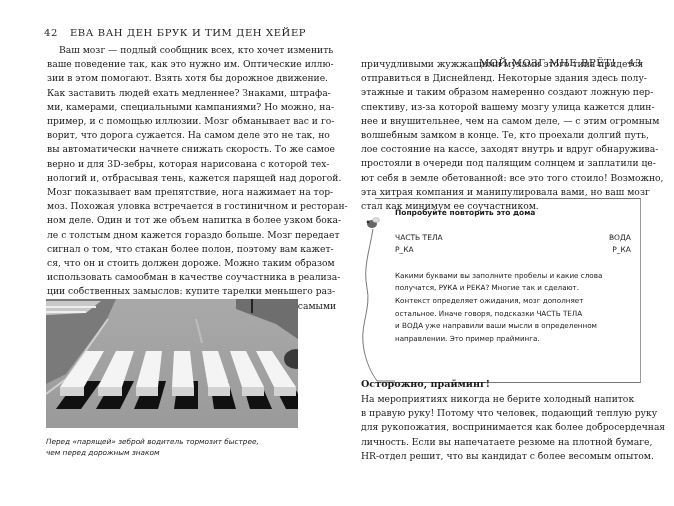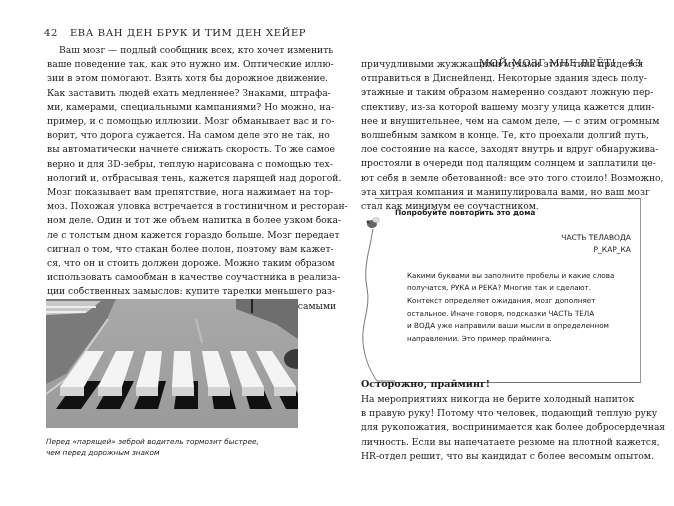--- a/index.html
+++ b/index.html
@@ -15,23 +15,23 @@
   .body-text .line { display:block; white-space:nowrap; text-align-last:justify; text-align:justify; }
   .body-text .line.last { text-align-last:left; }
   .left-body { left:47px; top:43px; width:256px; }
   .left-body .line:first-child { text-indent:12px; }
   .right-body { left:361px; top:57px; width:257px; }
   .photo { position:absolute; left:46px; top:299px; width:252px; height:129px; overflow:hidden; background:#8a8a8a; }
   .caption { position:absolute; left:46px; top:436px; width:252px; text-align:left; font-family:"DejaVu Sans", sans-serif; font-style:italic; font-size:7.3px; line-height:11px; color:#222; }
   .tip-box { position:absolute; left:375px; top:198px; width:265px; height:183px; border-top:1px solid #777; border-right:1.5px solid #999; border-bottom:1px solid #777; }
   .tip-inner { position:absolute; left:395px; top:207px; width:236px; font-family:"DejaVu Sans", sans-serif; font-size:7.2px; line-height:12.6px; color:#1a1a1a; }
   .tip-title { font-weight:bold; font-size:7.5px; }
-  .word-row { display:flex; justify-content:flex-end; font-size:7.5px; line-height:12.6px; }
+  .word-row { display:flex; justify-content:space-between; font-size:7.5px; line-height:12.6px; }
   .gap { height:12px; }
-  .tip-para { margin-top:13px;margin-left:12px; }
+  .tip-para { margin-top:13px; }
   .fly-string { position:absolute; left:355px; top:213px; width:40px; height:170px; }
   .warn-title { position:absolute; left:361px; top:378px; font-weight:bold; font-size:9.6px; }
   .warn-body { left:361px; top:392px; width:257px; }
 </style>
 </head>
 <body>
 
 <div class="page page-left">
   <div class="running-head rh-left">
     <span>42</span><span class="rh-num"></span><span>ЕВА ВАН ДЕН БРУК И ТИМ ДЕН ХЕЙЕР</span>
@@ -40,21 +40,21 @@
 
 <div class="body-text left-body">
   <span class="line">Ваш мозг — подлый сообщник всех, кто хочет изменить</span>
   <span class="line">ваше поведение так, как это нужно им. Оптические иллю-</span>
   <span class="line">зии в этом помогают. Взять хотя бы дорожное движение.</span>
   <span class="line">Как заставить людей ехать медленнее? Знаками, штрафа-</span>
   <span class="line">ми, камерами, специальными кампаниями? Но можно, на-</span>
   <span class="line">пример, и с помощью иллюзии. Мозг обманывает вас и го-</span>
   <span class="line">ворит, что дорога сужается. На самом деле это не так, но</span>
   <span class="line">вы автоматически начнете снижать скорость. То же самое</span>
-  <span class="line">верно и для 3D-зебры, теплую нарисована с помощью тех-</span>
+  <span class="line">верно и для 3D-зебры, которая нарисована с которой тех-</span>
   <span class="line">нологий и, отбрасывая тень, кажется парящей над дорогой.</span>
   <span class="line">Мозг показывает вам препятствие, нога нажимает на тор-</span>
   <span class="line">моз. Похожая уловка встречается в гостиничном и ресторан-</span>
   <span class="line">ном деле. Один и тот же объем напитка в более узком бока-</span>
   <span class="line">ле с толстым дном кажется гораздо больше. Мозг передает</span>
   <span class="line">сигнал о том, что стакан более полон, поэтому вам кажет-</span>
   <span class="line">ся, что он и стоить должен дороже. Можно таким образом</span>
   <span class="line">использовать самообман в качестве соучастника в реализа-</span>
   <span class="line">ции собственных замыслов: купите тарелки меньшего раз-</span>
   <span class="line">мера, и вы действительно станете есть меньше. За самыми</span>
@@ -163,15 +163,15 @@
     <div>и ВОДА уже направили ваши мысли в определенном</div>
     <div>направлении. Это пример прайминга.</div>
   </div>
 </div>
 
 <div class="warn-title">Осторожно, прайминг!</div>
 <div class="body-text warn-body">
   <span class="line">На мероприятиях никогда не берите холодный напиток</span>
   <span class="line">в правую руку! Потому что человек, подающий теплую руку</span>
   <span class="line">для рукопожатия, воспринимается как более добросердечная</span>
-  <span class="line">личность. Если вы напечатаете резюме на плотной кажется,</span>
+  <span class="line">личность. Если вы напечатаете резюме на плотной бумаге,</span>
   <span class="line">HR-отдел решит, что вы кандидат с более весомым опытом.</span>
 </div>
 
 </body></html>

